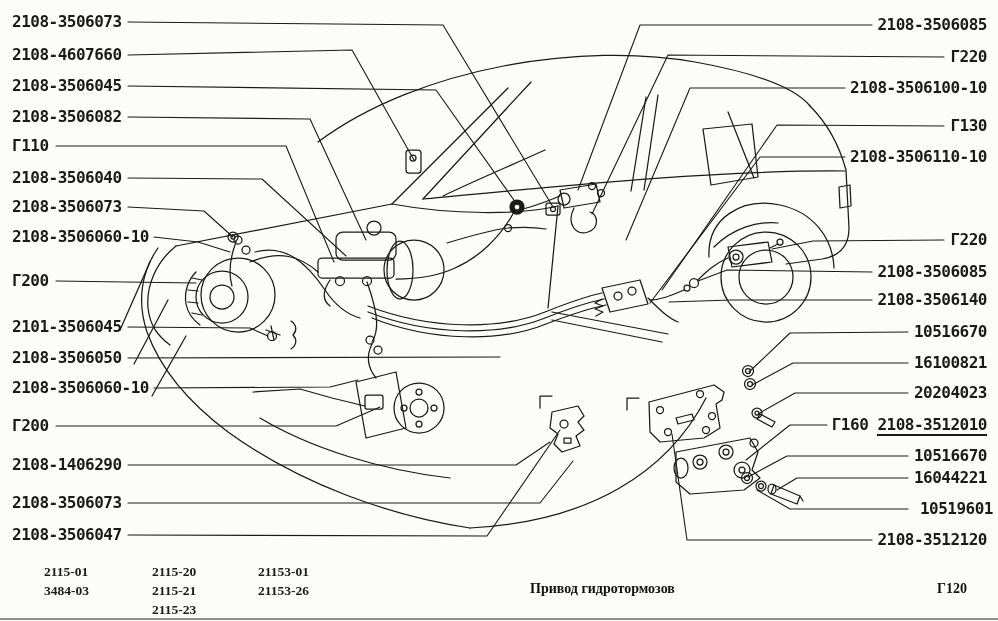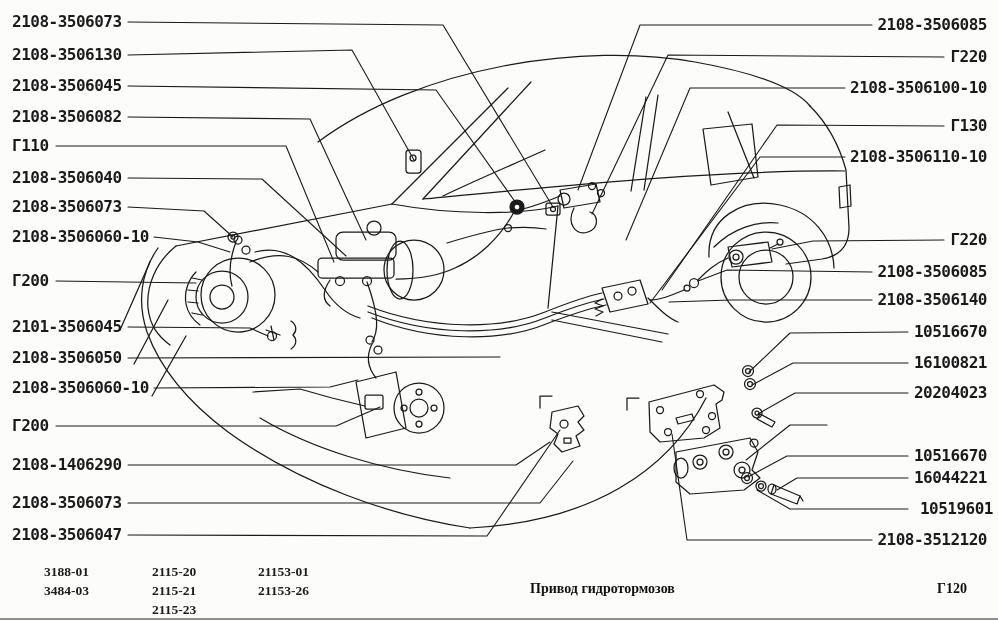--- a/index.html
+++ b/index.html
@@ -231,21 +231,21 @@
       <polyline points="758,414 795,393 908,393"></polyline>
       <polyline points="746,460 790,425 827,425"></polyline>
       <polyline points="748,477 787,456 908,456"></polyline>
       <polyline points="777,490 797,478 908,478"></polyline>
       <polyline points="757,490 790,509 908,509"></polyline>
       <polyline points="672,434 687,540 872,540"></polyline>
     </g>
   </svg>
 
   <div class="plabel" style="left:12px;top:13px">2108-3506073</div>
-  <div class="plabel" style="left:12px;top:46px">2108-3506130</div>
+  <div class="plabel" style="left:12px;top:46px">2108-4607660</div>
   <div class="plabel" style="left:12px;top:77px">2108-3506045</div>
   <div class="plabel" style="left:12px;top:108px">2108-3506082</div>
   <div class="plabel" style="left:12px;top:137px">Г110</div>
   <div class="plabel" style="left:12px;top:169px">2108-3506040</div>
   <div class="plabel" style="left:12px;top:198px">2108-3506073</div>
   <div class="plabel" style="left:12px;top:228px">2108-3506060-10</div>
   <div class="plabel" style="left:12px;top:272px">Г200</div>
   <div class="plabel" style="left:12px;top:318px">2101-3506045</div>
   <div class="plabel" style="left:12px;top:349px">2108-3506050</div>
   <div class="plabel" style="left:12px;top:379px">2108-3506060-10</div>
@@ -258,27 +258,31 @@
   <div class="plabel right" style="right:11px;top:48px">Г220</div>
   <div class="plabel right" style="right:11px;top:79px">2108-3506100-10</div>
   <div class="plabel right" style="right:11px;top:117px">Г130</div>
   <div class="plabel right" style="right:11px;top:148px">2108-3506110-10</div>
   <div class="plabel right" style="right:11px;top:231px">Г220</div>
   <div class="plabel right" style="right:11px;top:263px">2108-3506085</div>
   <div class="plabel right" style="right:11px;top:291px">2108-3506140</div>
   <div class="plabel right" style="right:11px;top:323px">10516670</div>
   <div class="plabel right" style="right:11px;top:354px">16100821</div>
   <div class="plabel right" style="right:11px;top:384px">20204023</div>
+  <div class="plabel right" style="right:11px;top:416px">
+    <span>Г160</span>
+    <span class="underlined">2108-3512010</span>
+  </div>
   <div class="plabel right" style="right:11px;top:447px">10516670</div>
   <div class="plabel right" style="right:11px;top:469px">16044221</div>
   <div class="plabel right" style="right:5px;top:500px">10519601</div>
   <div class="plabel right" style="right:11px;top:531px">2108-3512120</div>
 
   <div class="models" style="left:44px;top:562px">
-    <div>3188-01</div>
+    <div>2115-01</div>
     <div>3484-03</div>
   </div>
   <div class="models" style="left:152px;top:562px">
     <div>2115-20</div>
     <div>2115-21</div>
     <div>2115-23</div>
   </div>
   <div class="models" style="left:258px;top:562px">
     <div>21153-01</div>
     <div>21153-26</div>

